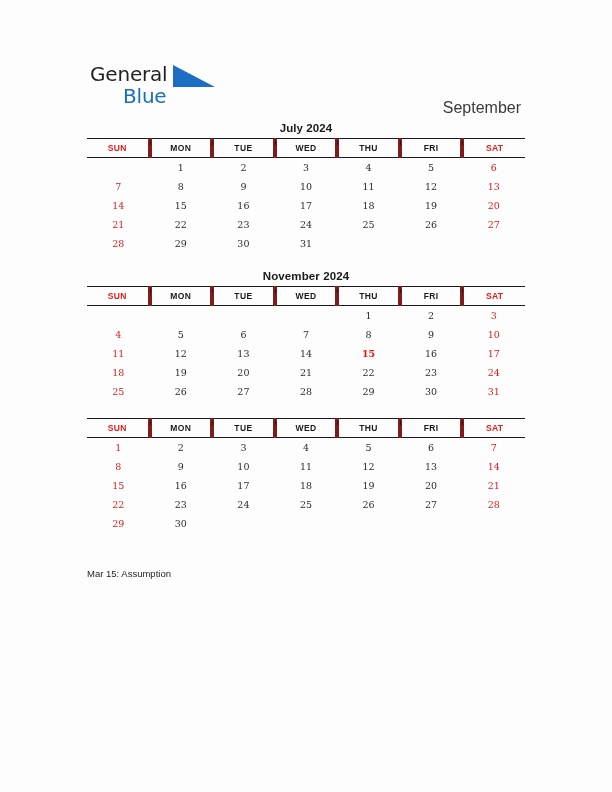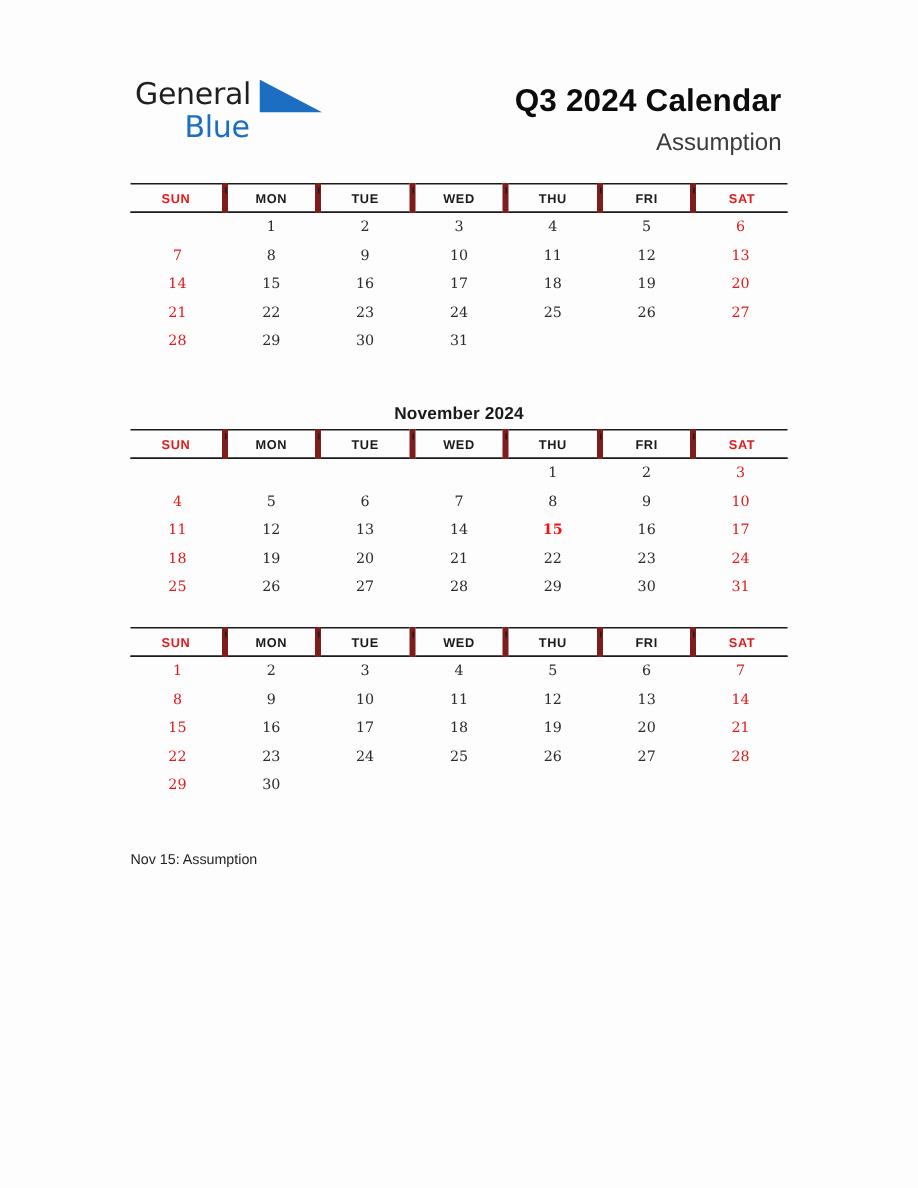--- a/index.html
+++ b/index.html
@@ -13,21 +13,21 @@
     position: relative;
     font-family: "Liberation Sans", sans-serif;
     background: #fdfdfd;
     overflow: hidden;
   }
 
   
   .header {
     position: absolute;
     left: 0;
-    top: 4px;
+    top: 16px;
     width: 609px;
     height: 110px;
   }
   .logo {
     position: absolute;
     left: 90px;
     top: 46px;
     width: 150px;
     height: 50px;
   }
@@ -154,25 +154,25 @@
   <div class="logo">
     <span class="logo-general">General</span>
     <span class="logo-triangle">
       <svg width="42" height="22" viewBox="0 0 42 22">
         <polygon points="0,0 42,22 0,22" fill="#1b6ec2"></polygon>
       </svg>
     </span>
     <span class="logo-blue">Blue</span>
   </div>
 
-  <div class="title">Q3 2024 Calendar</div>
-  <div class="subtitle">Assumption</div>
+  <div class="subtitle">September</div>
 </div>
 
 <div class="month" id="month-0" style="top:122px;">
+  <div class="month-title">July 2024</div>
   <table class="cal">
     <thead>
         <tr>
       <th class="weekend">SUN</th>
       <th>MON</th>
       <th>TUE</th>
       <th>WED</th>
       <th>THU</th>
       <th>FRI</th>
       <th class="weekend">SAT</th>
@@ -373,14 +373,14 @@
       <span class="tick" style="left: 63px; top: -112px;"></span>
       <span class="tick" style="left: 125px; top: -112px;"></span>
       <span class="tick" style="left: 188px; top: -112px;"></span>
       <span class="tick" style="left: 250px; top: -112px;"></span>
       <span class="tick" style="left: 313px; top: -112px;"></span>
       <span class="tick" style="left: 375px; top: -112px;"></span>
     </div>
 </div>
 
 <div class="legend">
-  <div>Nov 15: Assumption</div>
+  <div>Mar 15: Assumption</div>
 </div>
 
 </body></html>

